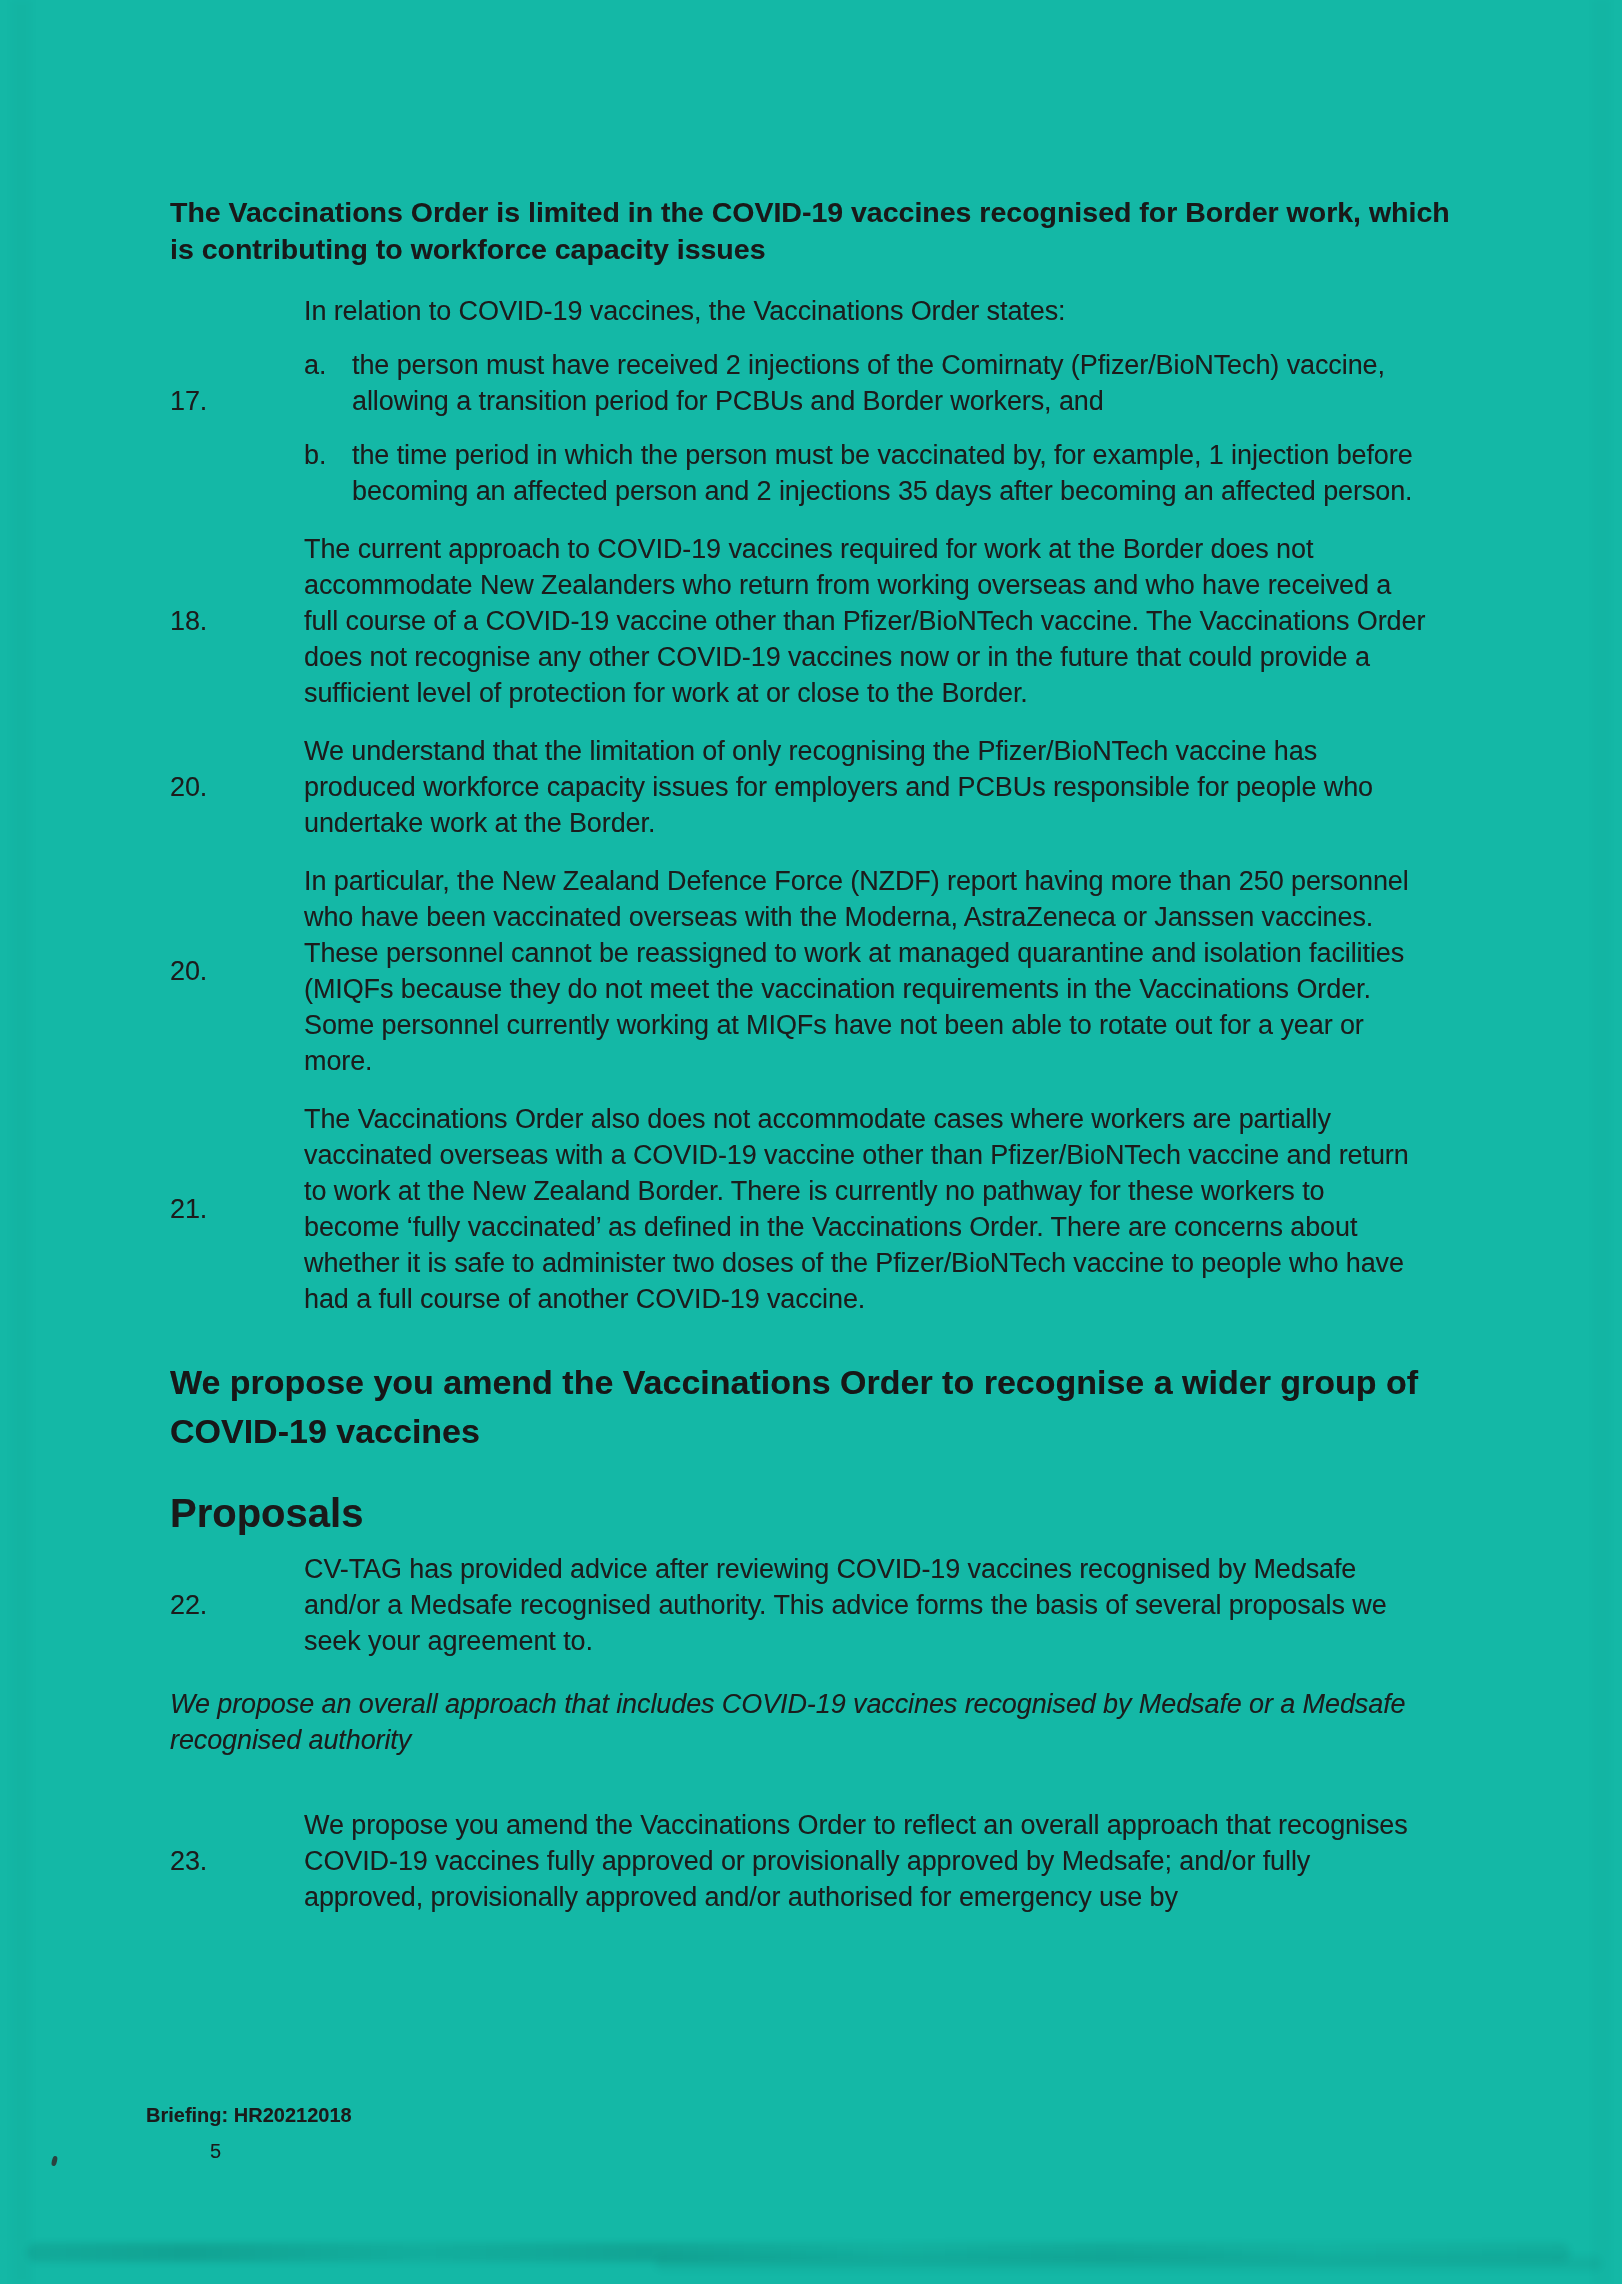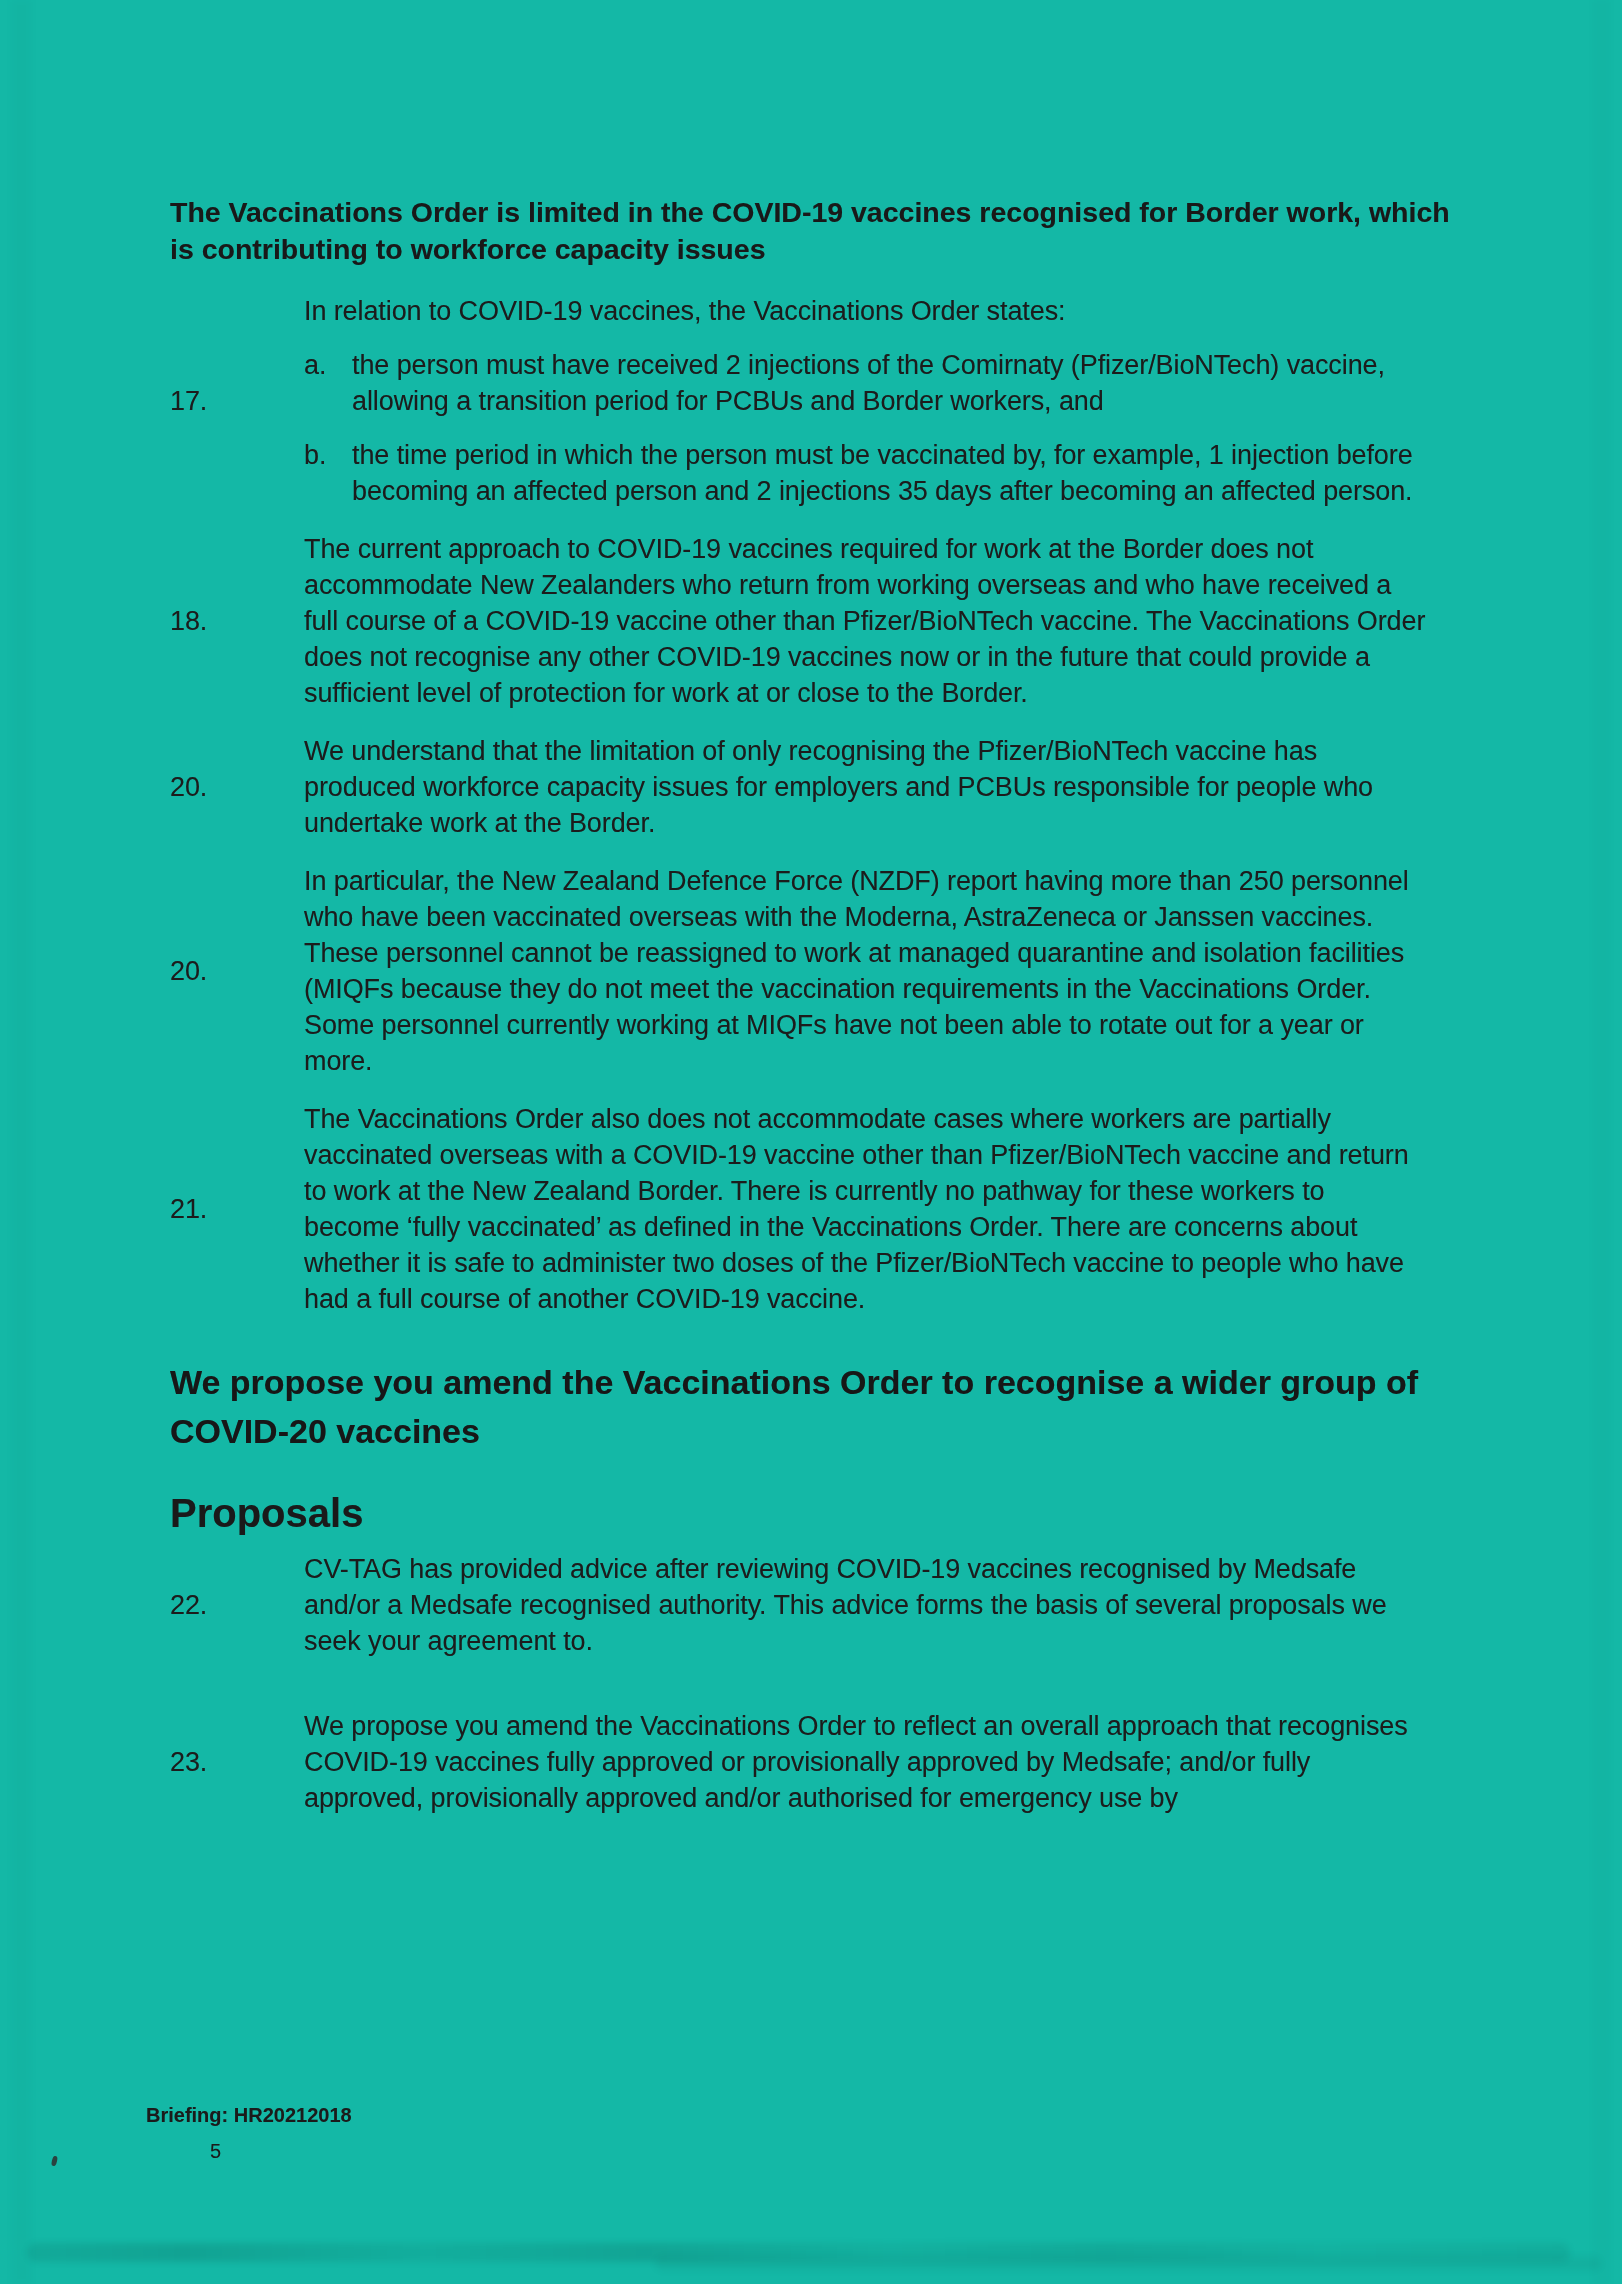--- a/index.html
+++ b/index.html
@@ -143,31 +143,32 @@
       </div>
     </div>
 
     <div class="item">
       <span class="num">21.</span>
       <div class="body">
         <span>The Vaccinations Order also does not accommodate cases where workers are partially vaccinated overseas with a COVID-19 vaccine other than Pfizer/BioNTech vaccine and return to work at the New Zealand Border. There is currently no pathway for these workers to become ‘fully vaccinated’ as defined in the Vaccinations Order. There are concerns about whether it is safe to administer two doses of the Pfizer/BioNTech vaccine to people who have had a full course of another COVID-19 vaccine.</span>
       </div>
     </div>
 
-    <h2 class="section-heading">We propose you amend the Vaccinations Order to recognise a wider group of COVID-20 vaccines</h2>
+    <h2 class="section-heading">We propose you amend the Vaccinations Order to recognise a wider group of COVID-19 vaccines</h2>
 
     <h3 class="subsection-heading">Proposals</h3>
 
     <div class="item after-subsection">
       <span class="num">22.</span>
       <div class="body">
         <span>CV-TAG has provided advice after reviewing COVID-19 vaccines recognised by Medsafe and/or a Medsafe recognised authority. This advice forms the basis of several proposals we seek your agreement to.</span>
       </div>
     </div>
 
+    <div class="italic-note">We propose an overall approach that includes COVID-19 vaccines recognised by Medsafe or a Medsafe recognised authority</div>
 
     <div class="item last-item">
       <span class="num">23.</span>
       <div class="body">
         <span>We propose you amend the Vaccinations Order to reflect an overall approach that recognises COVID-19 vaccines fully approved or provisionally approved by Medsafe; and/or fully approved, provisionally approved and/or authorised for emergency use by</span>
       </div>
     </div>
 
   </div>
 

